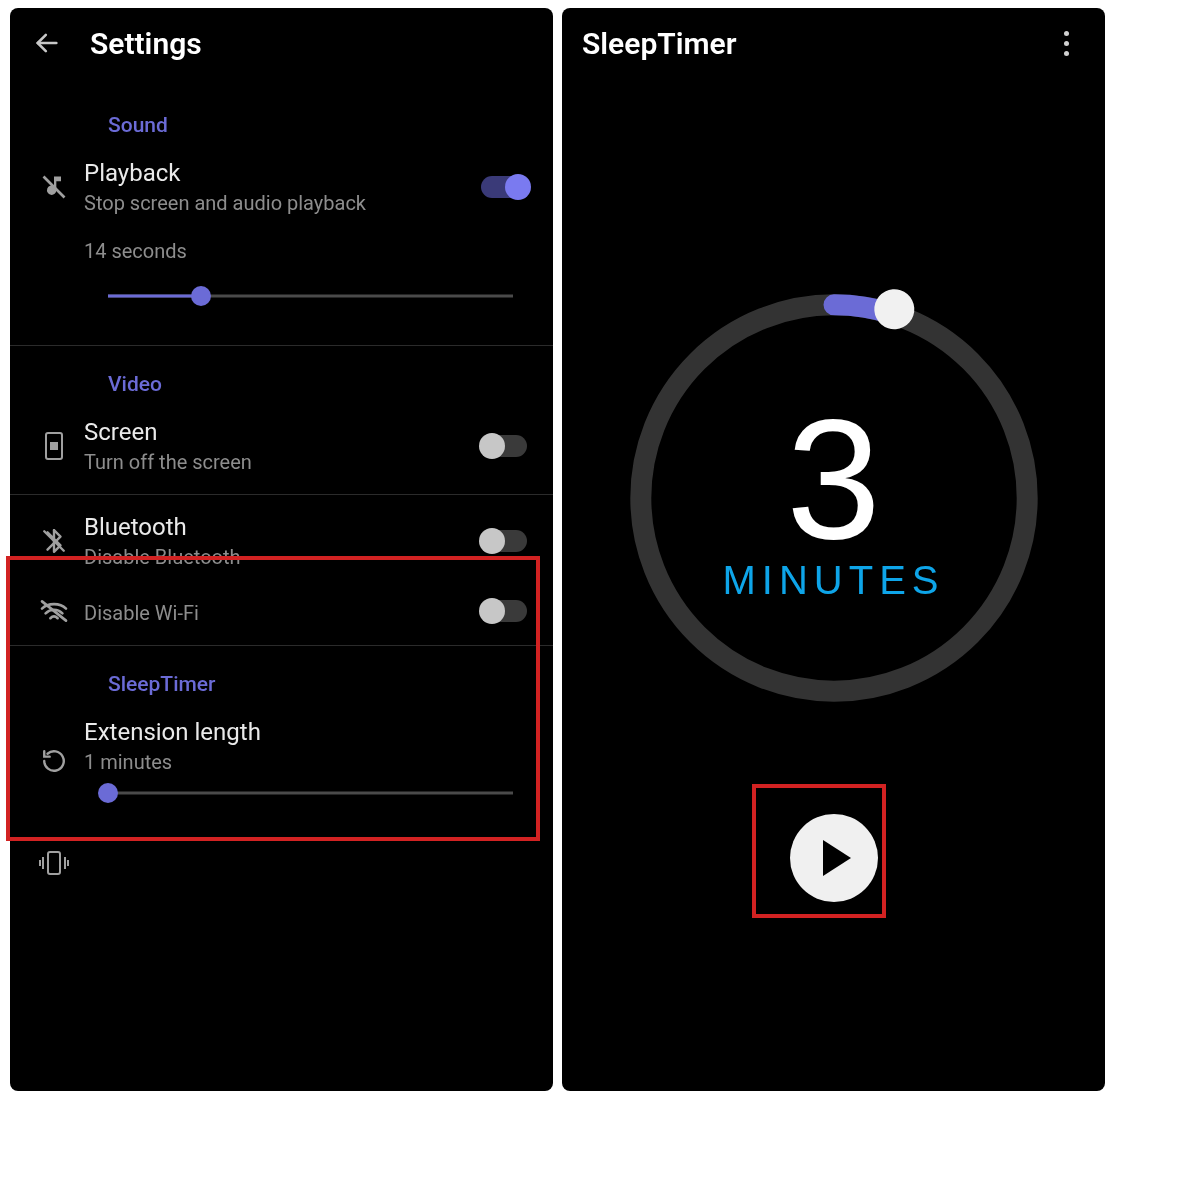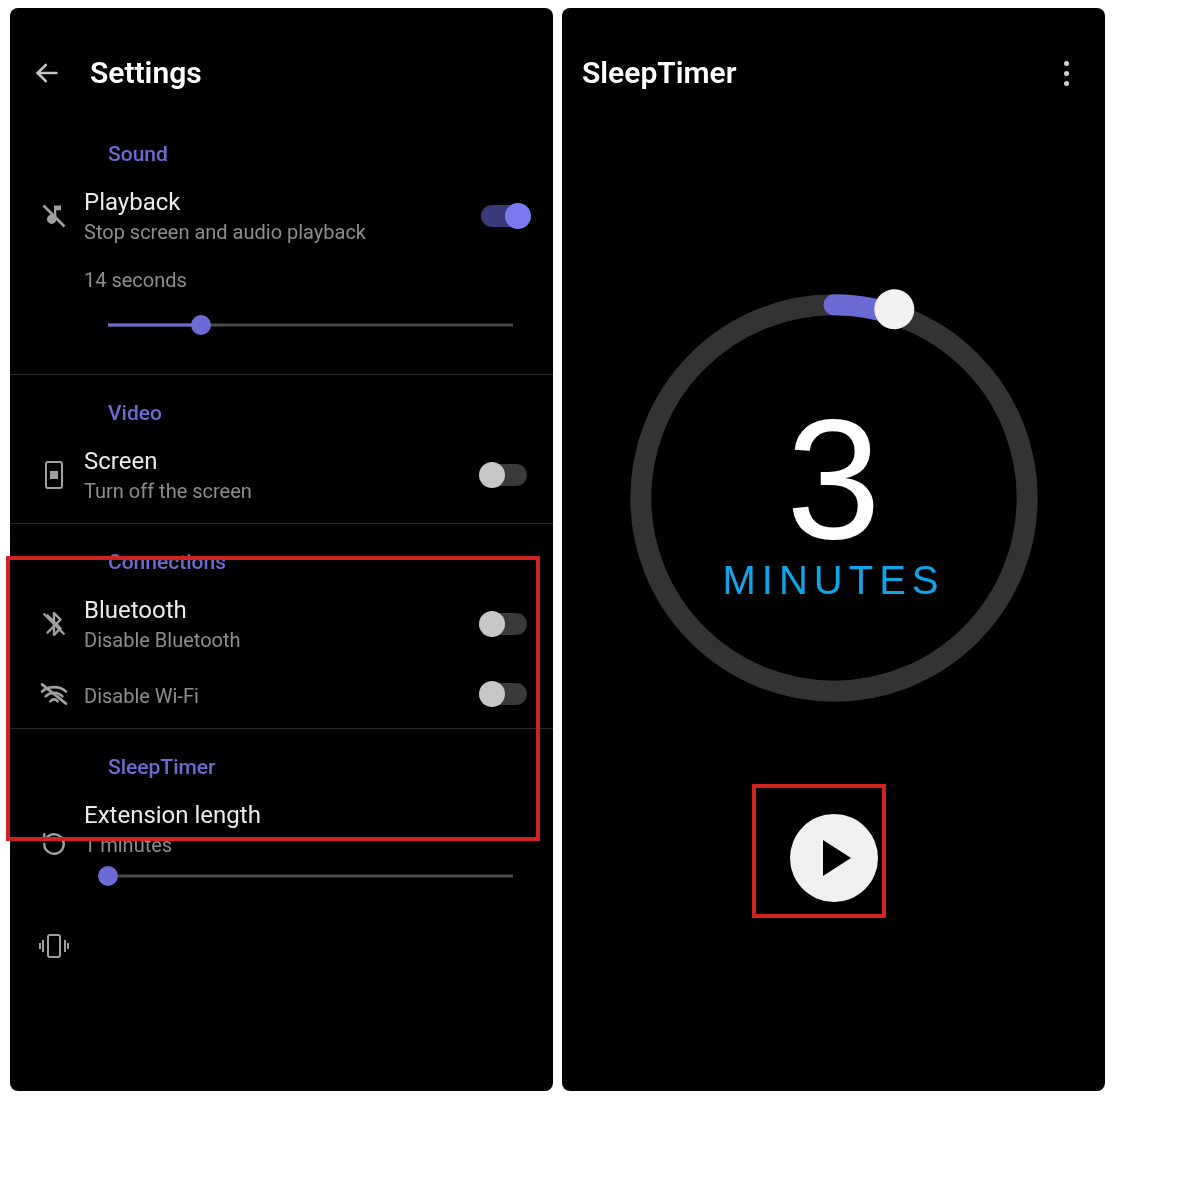--- a/index.html
+++ b/index.html
@@ -17,24 +17,23 @@
     background:#000;
     border-radius:8px;
     overflow:hidden;
   }
   .panel-left   { left:10px;  top:8px;  width:543px; height:1083px; }
   .panel-right  { left:562px; top:8px;  width:543px; height:1083px; }
   .divider-v { position:absolute; left:555px; top:8px; width:4px; height:1083px; background:#fff; }
 
   
   .app-header {
-    display:flex; align-items:flex-end;
+    display:flex; align-items:flex-start;
     padding:18px 18px 18px 20px;
     gap:26px;
-    margin-top:29px;
   }
   .app-header .title {
     font-size:30px; font-weight:600; color:#fff;
   }
   .icon-btn { width:34px; height:34px; display:flex; align-items:center; justify-content:center; }
   .more-dots { display:flex; flex-direction:column; gap:5px; align-items:center; justify-content:center; }
   .more-dots span { width:5px; height:5px; border-radius:50%; background:#d0d0d0; }
 
   
   .section-label {
@@ -213,21 +212,20 @@
       </div>
       <div class="switch">
         <div class="switch-ui off">
             <div class="knob"></div>
           </div>
       </div>
     </div>
 
     <div class="hr" style="margin-top:6px;"></div>
 
-    <div class="section-label">Connections</div>
 
     <div class="row">
       <div class="lead-icon">
         <svg width="26" height="30" viewBox="0 0 24 24" fill="none" stroke="#bdbdbd" stroke-width="2.2" stroke-linejoin="round" stroke-linecap="round">
           <path d="M12 2v20l6-6-12-12"></path>
             <path d="M12 2l6 6-12 12"></path>
             <line x1="3" y1="3" x2="21" y2="21"></line>
         </svg>
       </div>
       <div class="texts">

